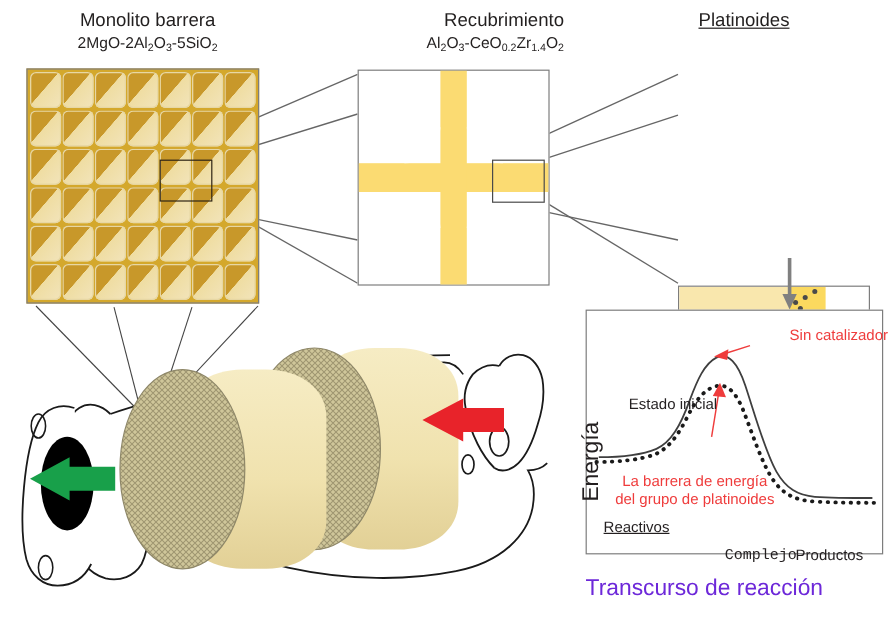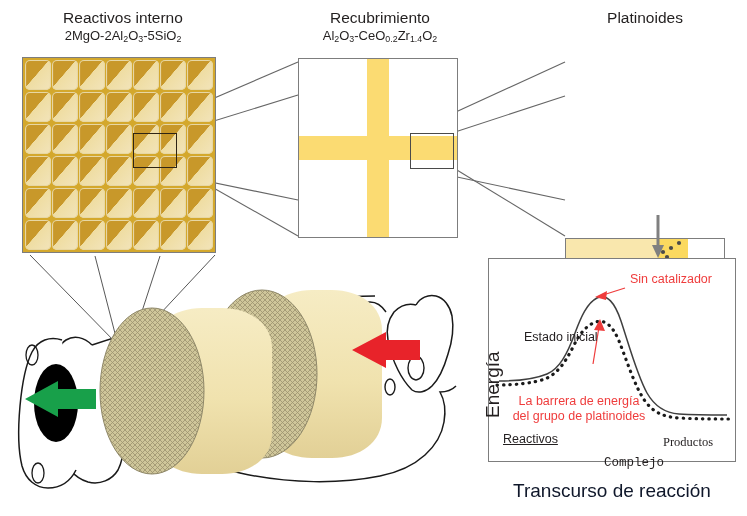--- a/index.html
+++ b/index.html
@@ -112,52 +112,52 @@
     position: absolute;
     transform: rotate(-90deg);
     transform-origin: 0 0;
     font-size: 19px;
     color: #231f20;
     white-space: nowrap;
   }
   #x-axis-label {
     position: absolute;
     font-size: 19px;
-    color: #0f172a;
-    text-align: center;
+    color: #6d28d9;
+    text-align: left;
     white-space: nowrap;
   }
   .axis-cat {
     position: absolute;
     font-size: 12.5px;
     color: #231f20;
     white-space: nowrap;
   }
   .red-ann-line { line-height: 1.22; margin-top: 16px; }
 </style>
 </head>
 <body>
 
 <div id="canvas">
 
   <div class="abs panel-title" style="left:18px; top:8px; width:210px;">
-    <div>Reactivos interno</div>
+    <div>Monolito barrera</div>
     <div class="formula">
       <span>2MgO-2Al</span><sub>2</sub><span>O</span><sub>3</sub><span>-5SiO</span><sub>2</sub>
     </div>
   </div>
 
-  <div class="abs panel-title" style="left:290px; top:8px; width:180px;">
+  <div class="abs panel-title" style="left:290px; top:8px; width:180px;text-align:right;">
     <div>Recubrimiento</div>
     <div class="formula">
       <span>Al</span><sub>2</sub><span>O</span><sub>3</sub><span>-CeO</span><sub>0.2</sub><span>Zr</span><sub>1.4</sub><span>O</span><sub>2</sub>
     </div>
   </div>
 
-  <div class="abs panel-title" style="left:565px; top:8px; width:160px;">
+  <div class="abs panel-title" style="left:540px; top:8px; width:160px;text-decoration:underline;">
     <div>Platinoides</div>
   </div>
 
   <svg class="overlay" width="747" height="516">
 
     <g stroke="#666" stroke-width="1.1" fill="none">
       <line x1="133" y1="133" x2="298" y2="62"></line>
       <line x1="175" y1="133" x2="298" y2="95"></line>
       <line x1="133" y1="166" x2="298" y2="200"></line>
       <line x1="175" y1="166" x2="298" y2="236"></line>
@@ -364,28 +364,28 @@
       <line x1="136" y1="29" x2="114" y2="36" stroke="#ef3c3c" stroke-width="1.2"></line>
       <polygon points="106,38 118,32 117,41" fill="#ef3c3c"></polygon>
 
       <line x1="104" y1="105" x2="110" y2="68" stroke="#ef3c3c" stroke-width="1.2"></line>
       <polygon points="111,60 116,72 105,71" fill="#ef3c3c"></polygon>
     </svg>
   </div>
 
   <div class="chart-label abs" style="left:500px; top:330px;margin-left:24px;">Estado inicial</div>
 
-  <div class="chart-red abs" style="left:630px; top:272px;">Sin catalizador</div>
+  <div class="chart-red abs" style="left:658px; top:272px;">Sin catalizador</div>
 
   <div class="chart-red abs red-ann-line" style="left:494px; top:378px; width:170px; text-align:center;">
     <div>La barrera de energía</div>
     <div>del grupo de platinoides</div>
   </div>
 
   <div class="axis-cat" style="left:503px; top:432px;text-decoration:underline;">Reactivos</div>
   <div class="axis-cat" style="left:604px; top:456px;font-family:Liberation Mono, monospace;">Complejo</div>
-  <div class="axis-cat" style="left:663px; top:435px;font-family:Liberation Serif, serif;">Productos</div>
+  <div class="axis-cat" style="left:663px; top:456px;">Productos</div>
 
   <div id="y-axis-label" style="left:482px; top:418px;">Energía</div>
 
   <div id="x-axis-label" style="left:488px; top:480px; width:248px;">Transcurso de reacción</div>
 
 </div>
 
 </body></html>

